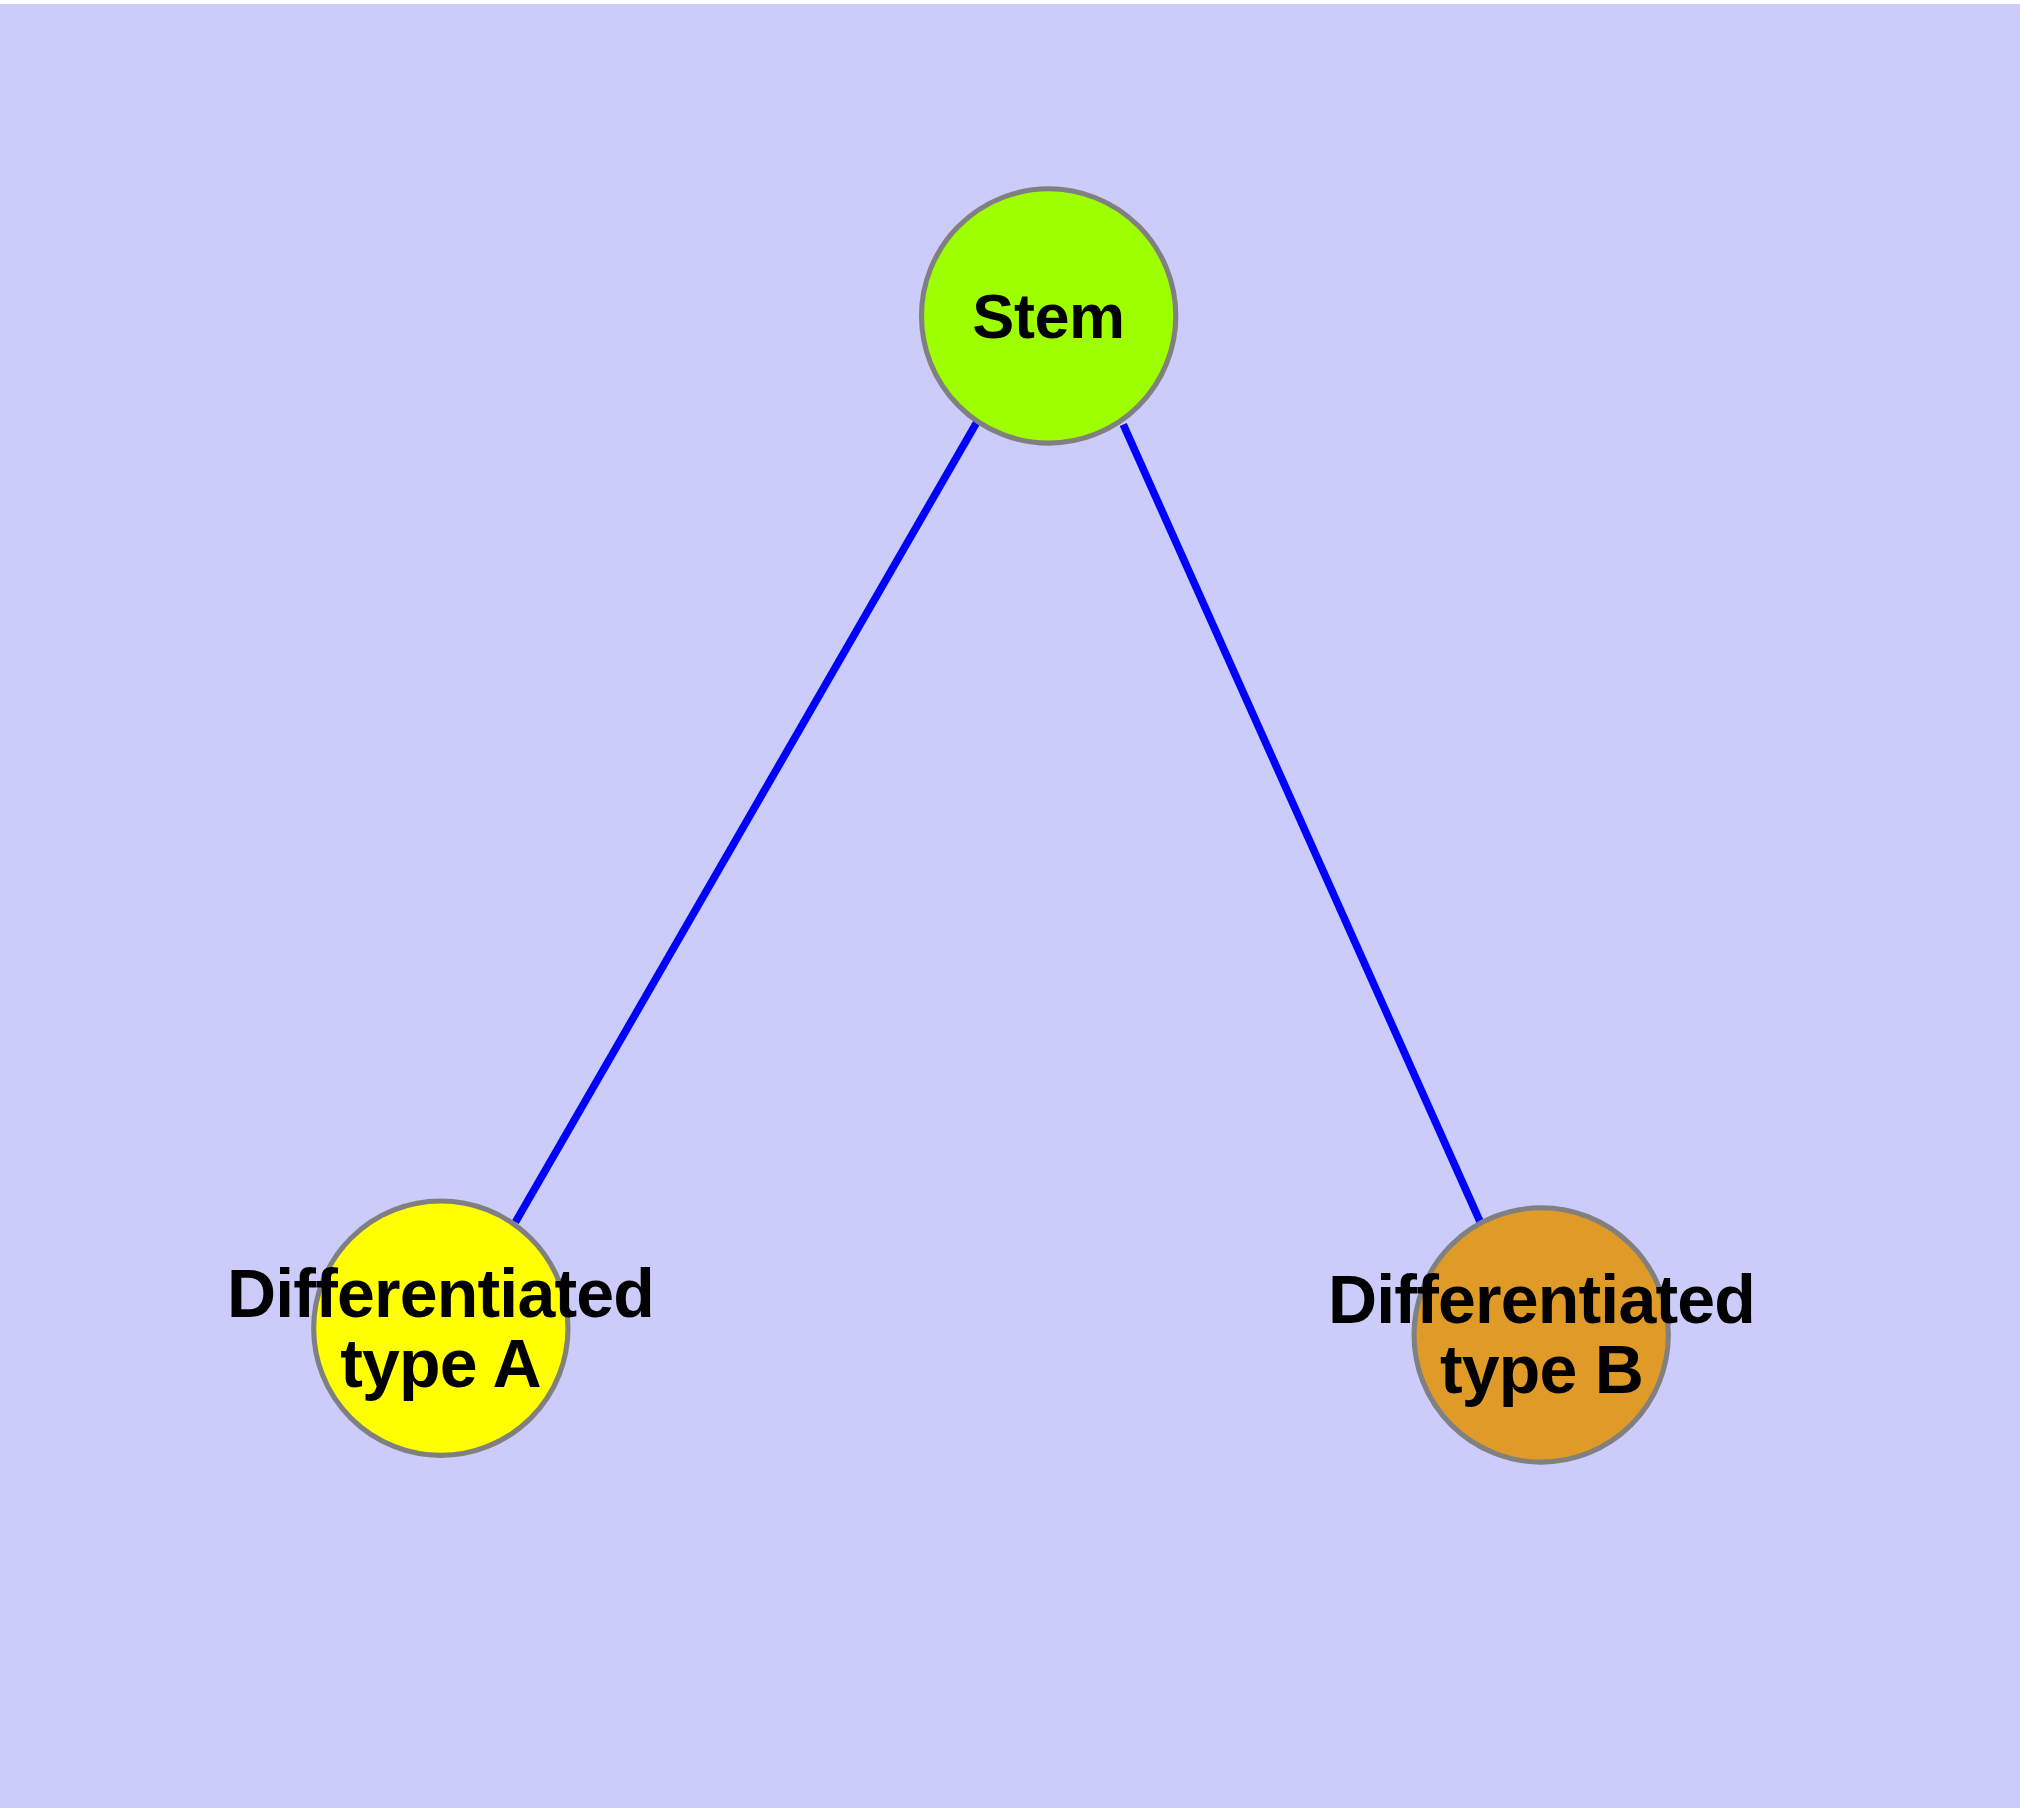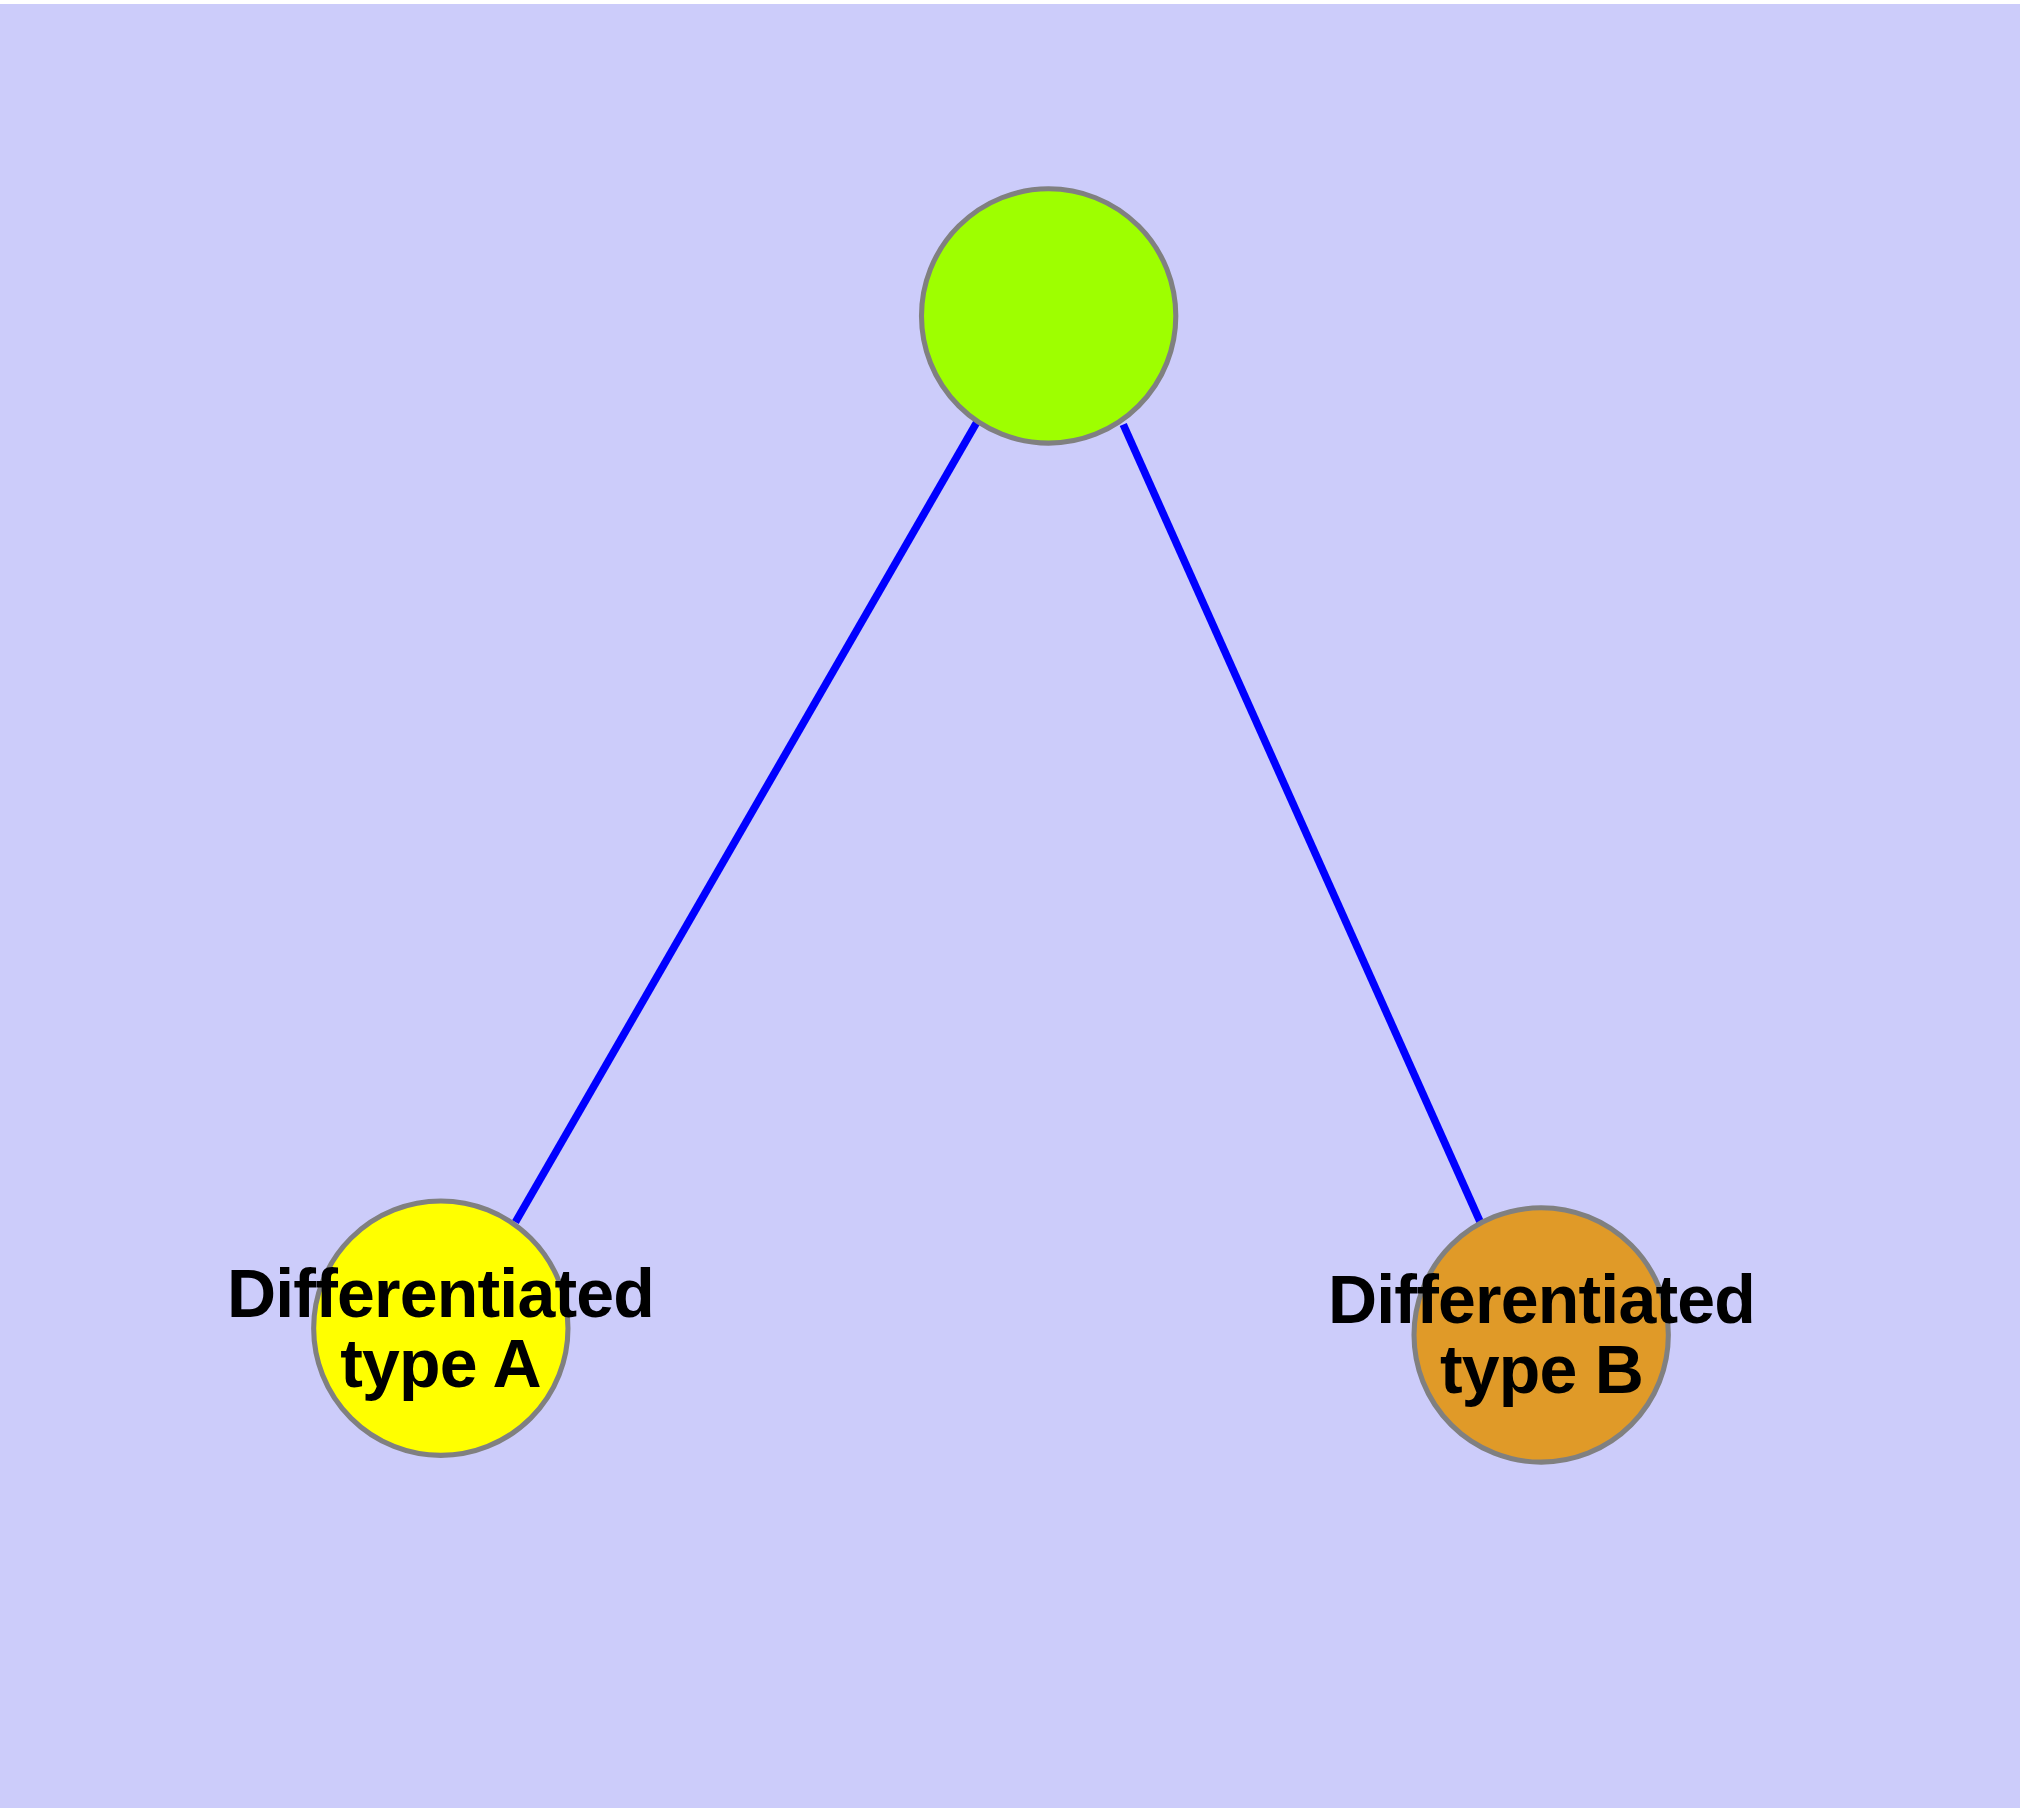--- a/index.html
+++ b/index.html
@@ -68,20 +68,21 @@
         <line id="edge-1" x1="1325" y1="496" x2="1748" y2="1441" stroke="#0000ff" stroke-width="9" stroke-linecap="butt"></line>
       </g>
 
       <g>
         <circle id="node-0" cx="1237" cy="368" r="150" fill="#9eff00" stroke="#808080" stroke-width="6"></circle>
         <circle id="node-1" cx="520" cy="1562" r="150" fill="#ffff00" stroke="#808080" stroke-width="6"></circle>
         <circle id="node-2" cx="1818" cy="1570" r="150" fill="#e09a28" stroke="#808080" stroke-width="6"></circle>
       </g>
     </svg>
 
+    <div class="node-label stem" id="label-0" style="font-size: 63px; width: 1187px; left: 455px; top: 280px;">Stem</div>
     <div class="node-label leaf" id="label-1" style="font-size: 68px; width: 1187px; left: -153px; top: 1255px;">Differentiated
 type A</div>
     <div class="node-label leaf" id="label-2" style="font-size: 68px; width: 1187px; left: 948px; top: 1261px;">Differentiated
 type B</div>
 
   </div>
 </div>
 
 
 </body></html>

